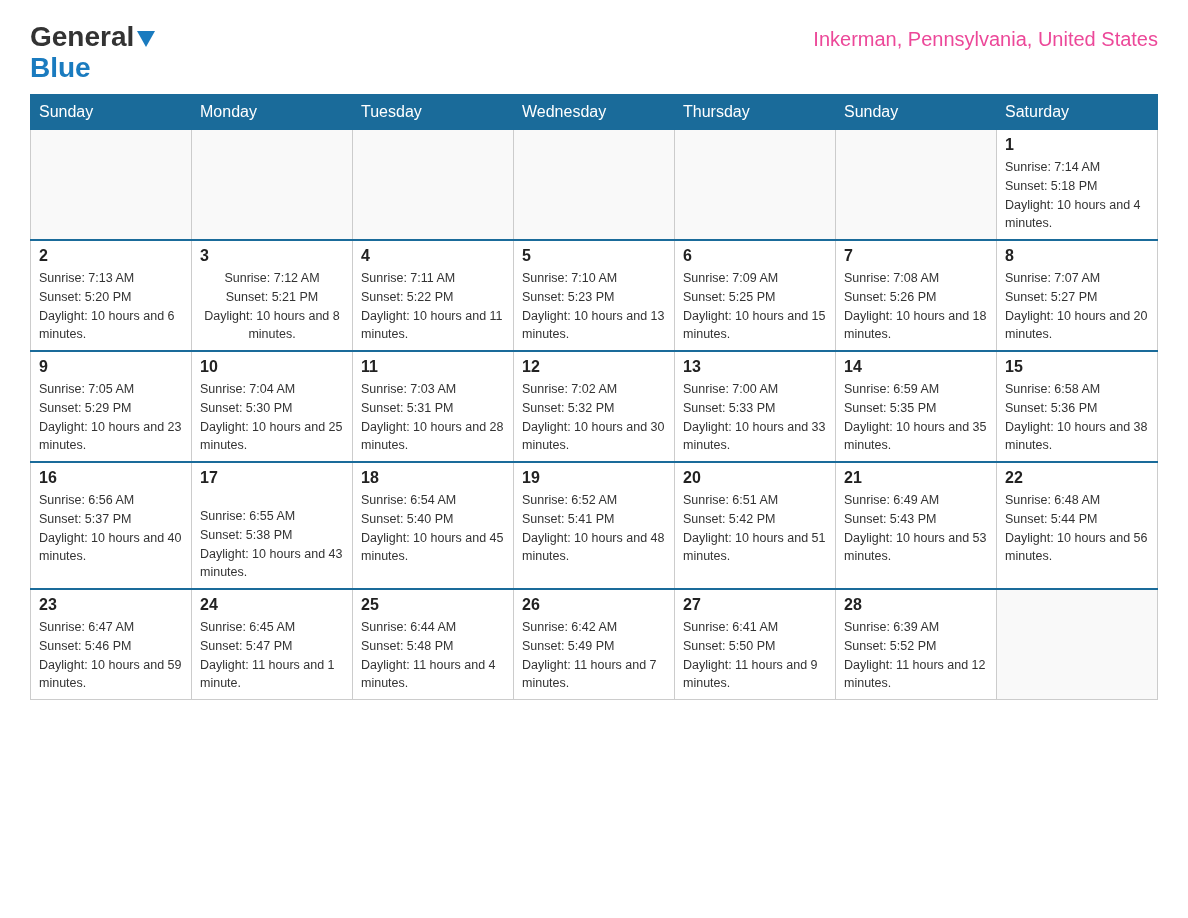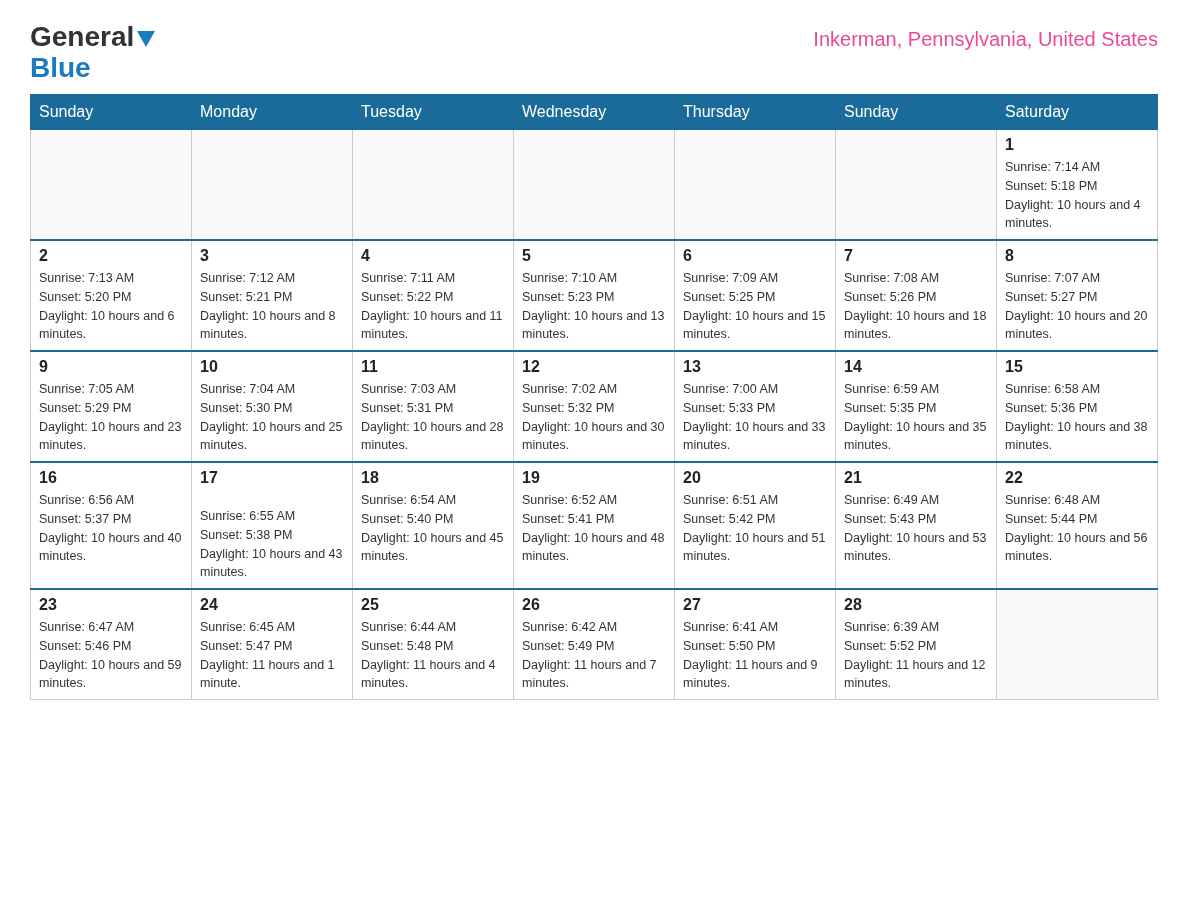--- a/index.html
+++ b/index.html
@@ -141,21 +141,21 @@
       </tr>
       <tr class="row-border">
         <td>
           <span class="day-number">2</span>
           <div class="day-info" style="white-space: pre-line;">Sunrise: 7:13 AM
 Sunset: 5:20 PM
 Daylight: 10 hours and 6 minutes.</div>
         </td>
         <td>
           <span class="day-number">3</span>
-          <div class="day-info" style="white-space: pre-line;">Sunrise: 7:12 AM
+          <div class="day-info" style="white-space: pre-line; text-align: center;">Sunrise: 7:12 AM
 Sunset: 5:21 PM
 Daylight: 10 hours and 8 minutes.</div>
         </td>
         <td>
           <span class="day-number">4</span>
           <div class="day-info" style="white-space: pre-line;">Sunrise: 7:11 AM
 Sunset: 5:22 PM
 Daylight: 10 hours and 11 minutes.</div>
         </td>
         <td>

